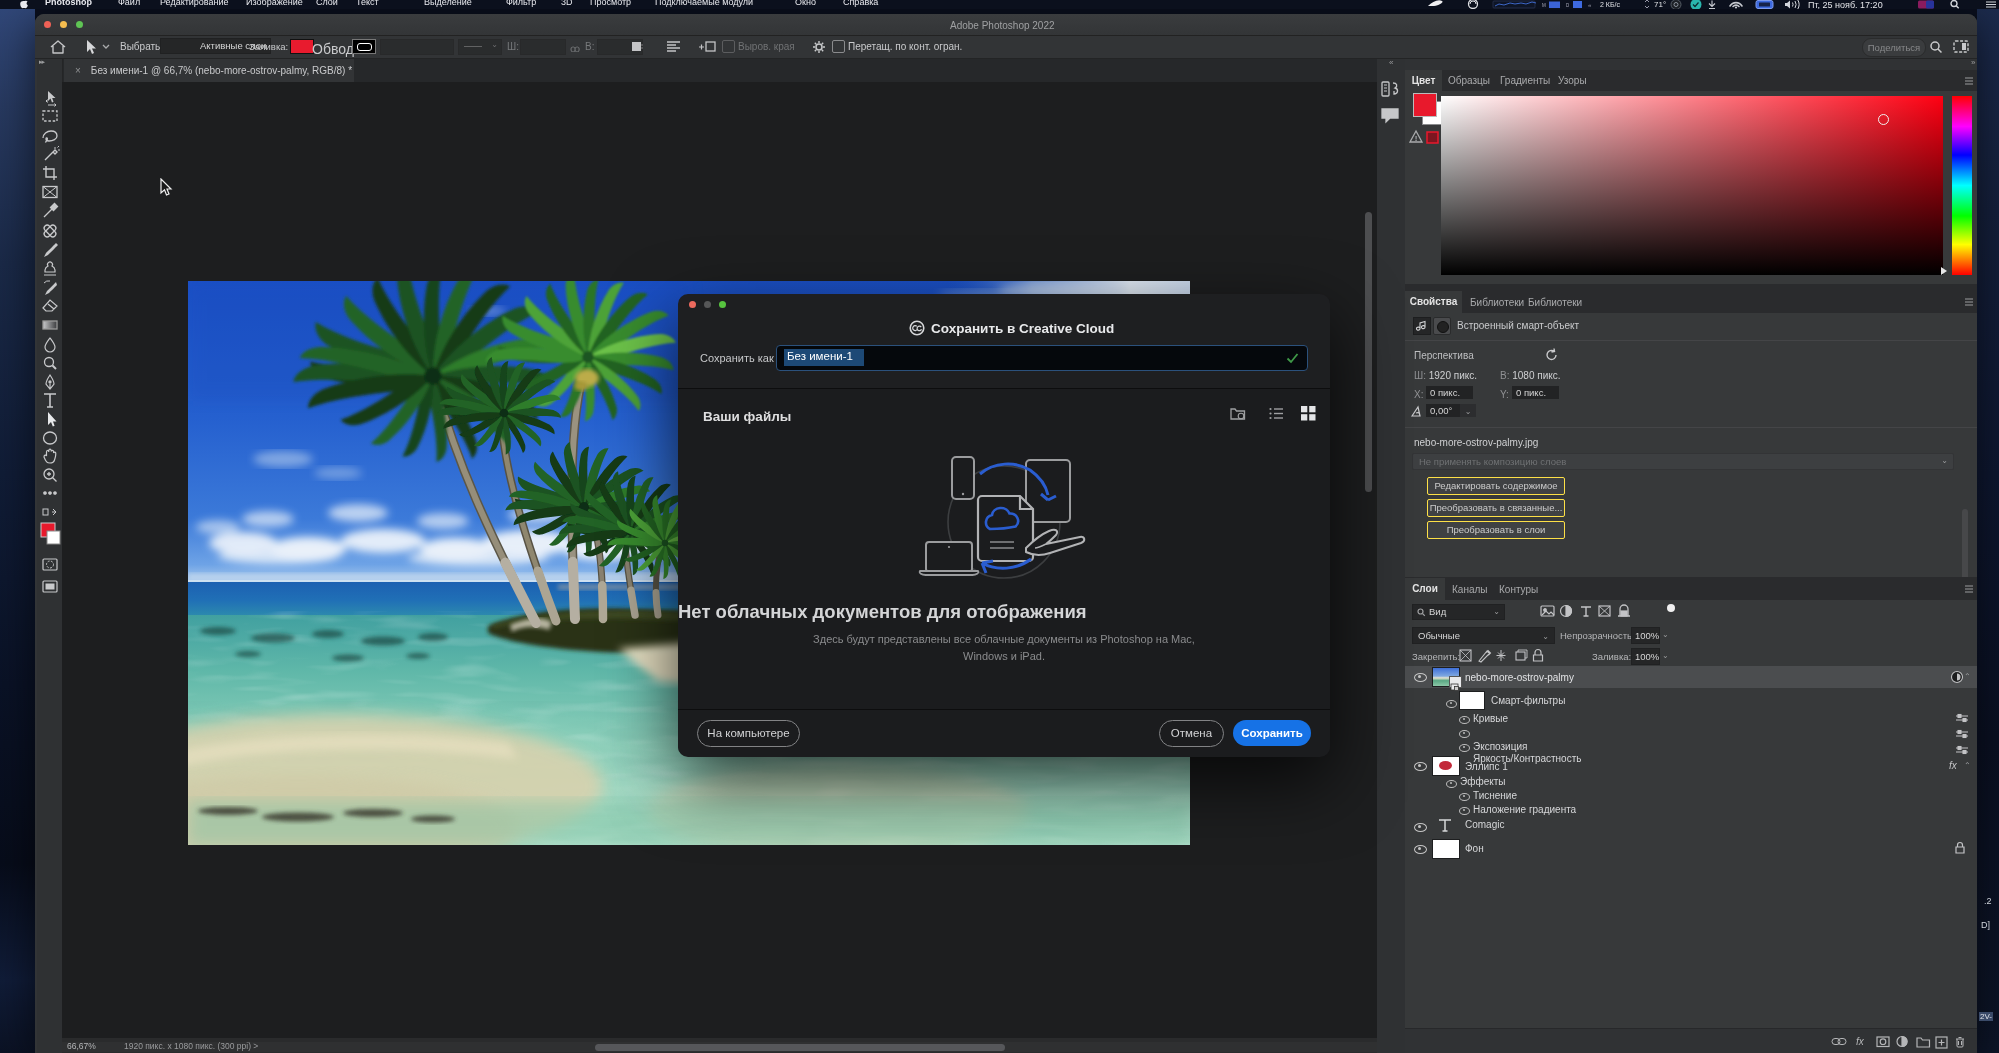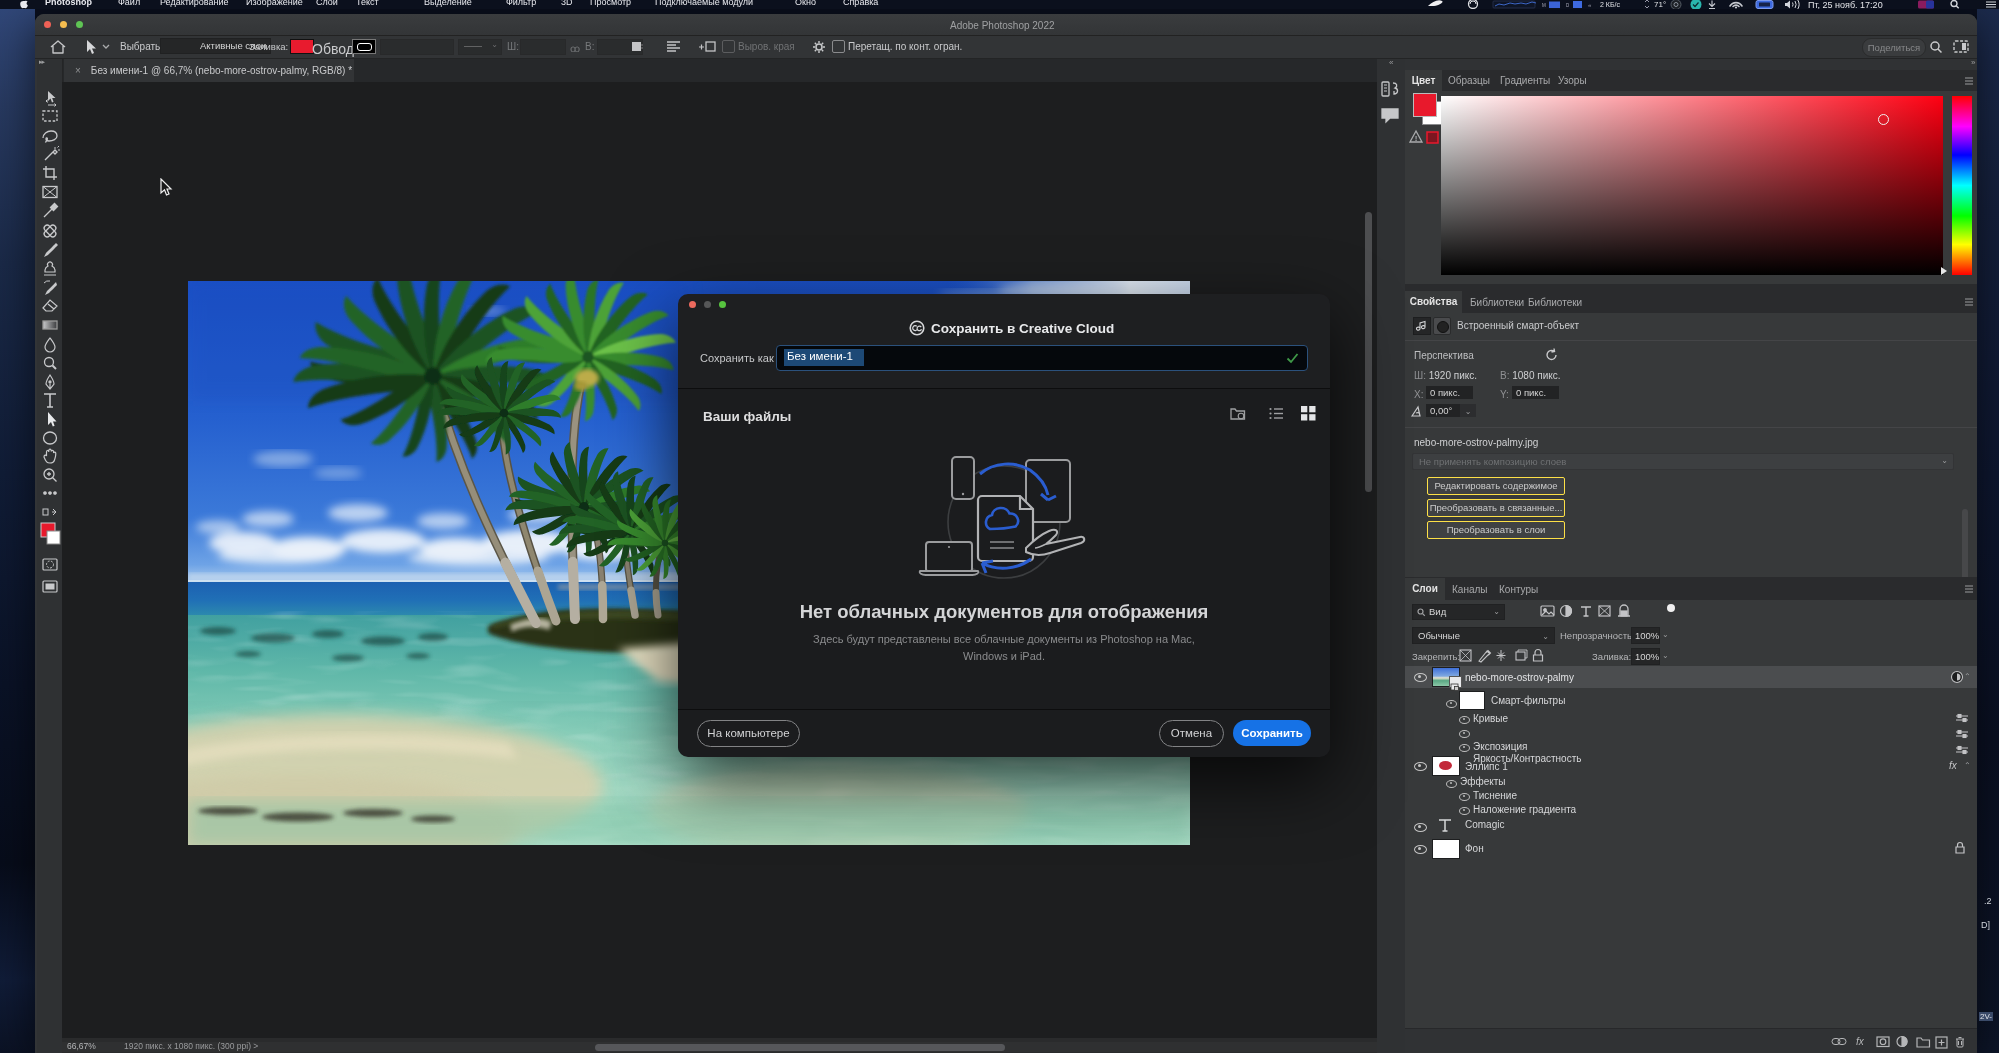--- a/index.html
+++ b/index.html
@@ -707,21 +707,21 @@
 <path d="M2,117 h58 a6,3 0 0 1 -6,4 h-46 a6,3 0 0 1 -6,-4 Z" fill="#1b1c1e" stroke="#9b9c9e" stroke-width="1.8"></path>
 <circle cx="31" cy="93" r="1.1" fill="#9b9c9e"></circle>
 <path d="M64,42 h38 l13,13 v48 a4,4 0 0 1 -4,4 h-47 a4,4 0 0 1 -4,-4 V46 a4,4 0 0 1 4,-4 Z" fill="#1b1c1e" stroke="#b2b3b5" stroke-width="2.2"></path>
 <path d="M102,42 v13 h13" fill="none" stroke="#b2b3b5" stroke-width="2.2"></path>
 <path d="M72,75 a7.5,7.5 0 0 1 2,-14 a9,8 0 0 1 17.5,-1.5 a8,7.5 0 0 1 6,13 C91,74 78,75 72,75 Z" fill="none" stroke="#2a5dd0" stroke-width="2.6"></path>
 <path d="M72,88 h24 M72,94 h24" stroke="#6e6f71" stroke-width="2.2"></path>
 <path d="M113,105 C99,116 78,117 64,109 M64,109 l4,10 M64,109 l11,-2" fill="none" stroke="#2a5dd0" stroke-width="3"></path>
 <path d="M108,94 C116,86 124,80 131,77 C138,74 141,77 138,81 C135,84 131,88 128,90 L162,83 C167,82 168,87 163,89 L132,99 C123,102 114,101 108,98 Z" fill="#1b1c1e" stroke="#b2b3b5" stroke-width="2"></path>
 <path d="M128,90 C124,92 120,94 117,94" fill="none" stroke="#b2b3b5" stroke-width="1.6"></path>
 </svg>
-<div class="txt" style="left:0;top:307px;width:652px;text-align:center;font-size:18.5px;font-weight:bold;color:#d4d5d7;">Нет облачных документов для отображения</div>
+<div class="txt" style="left:0;top:307px;width:652px;text-align:left;font-size:18.5px;font-weight:bold;color:#d4d5d7;">Нет облачных документов для отображения</div>
 <div class="txt" style="left:0;top:339px;width:652px;text-align:center;font-size:11px;color:#8a8b8d;">Здесь будут представлены все облачные документы из Photoshop на Mac,</div>
 <div class="txt" style="left:0;top:356px;width:652px;text-align:center;font-size:11px;color:#8a8b8d;">Windows и iPad.</div>
 <div class="abs" style="left:0;top:415px;width:652px;height:47px;background:#1b1c1e;border-top:1px solid #0d0d0e;border-radius:0 0 10px 10px;"></div>
 <div class="abs" style="left:19px;top:426px;width:101px;height:25px;border:1.5px solid #828385;border-radius:14px;color:#d2d3d5;font-size:11.5px;text-align:center;line-height:25px;">На компьютере</div>
 <div class="abs" style="left:481px;top:426px;width:63px;height:25px;border:1.5px solid #828385;border-radius:14px;color:#d2d3d5;font-size:11.5px;text-align:center;line-height:25px;">Отмена</div>
 <div class="abs" style="left:555px;top:426px;width:78px;height:26px;background:#1672e6;border-radius:14px;color:#fff;font-size:11.5px;font-weight:bold;text-align:center;line-height:26px;">Сохранить</div>
 </div>
 <span class="txt" style="left:1984px;top:896px;font-size:9px;color:#cfd3da;">.2</span>
 <span class="txt" style="left:1981px;top:920px;font-size:9px;color:#cfd3da;">D]</span>
 <span class="txt" style="left:1979px;top:1012px;font-size:8px;color:#dfe2e8;background:#3a4a68;padding:0 1px;">2V-</span>

